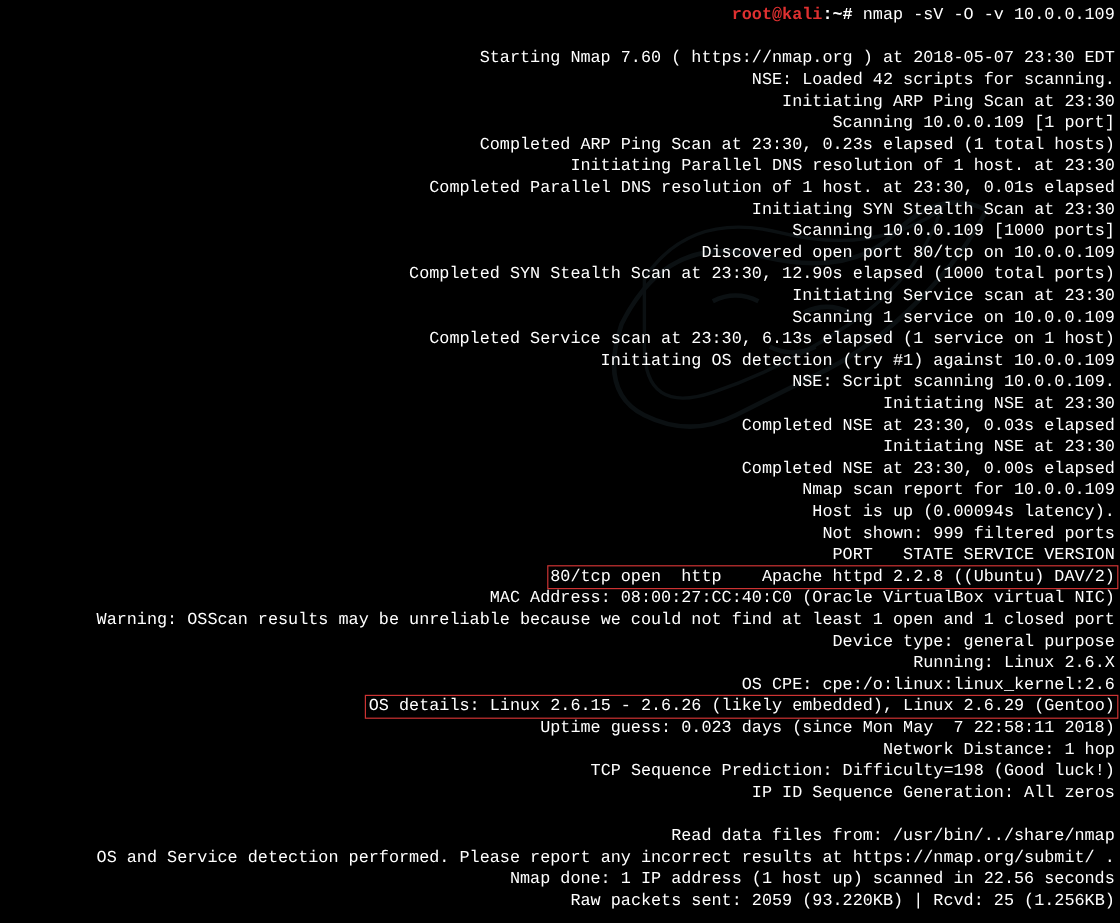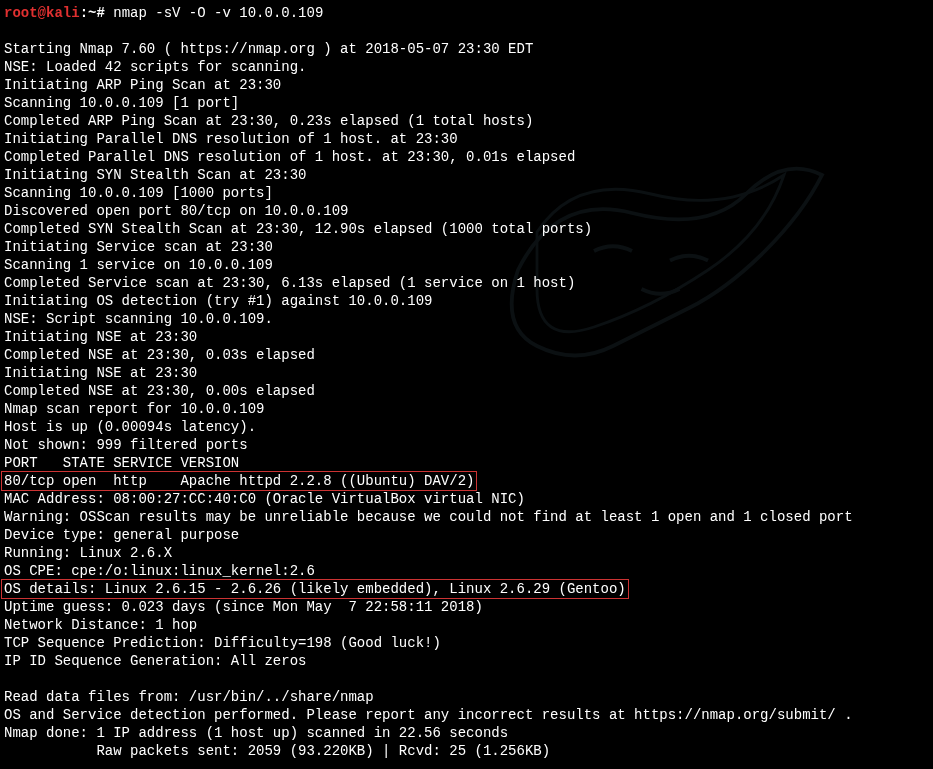--- a/index.html
+++ b/index.html
@@ -16,20 +16,21 @@
       padding: 4px;
       width: 933px;
       height: 769px;
       overflow: hidden;
       position: relative;
     }
     .terminal {
       white-space: pre;
       position: relative;
       z-index: 2;
+      text-align: right;
     }
     .prompt-user {
       color: #e03030;
       font-weight: bold;
     }
     .prompt-colon, .prompt-path, .prompt-hash {
       color: #ffffff;
       font-weight: bold;
     }
     .output {

